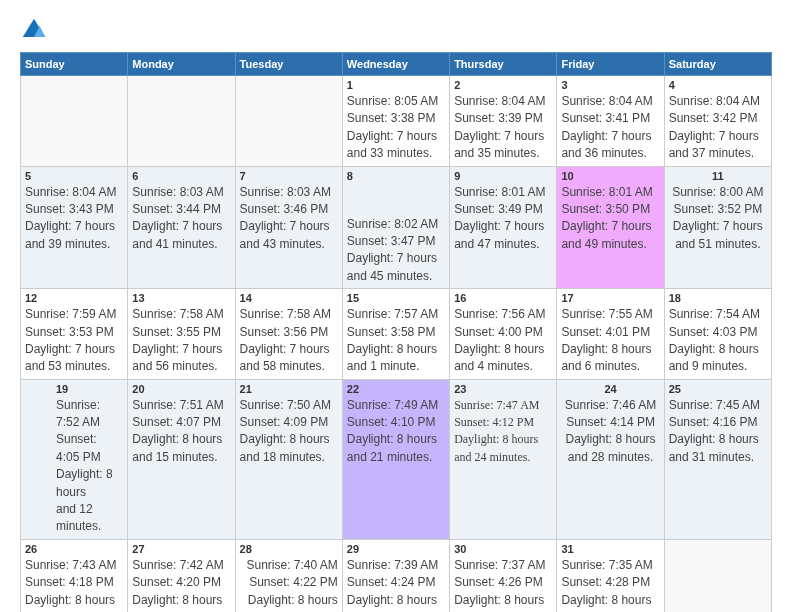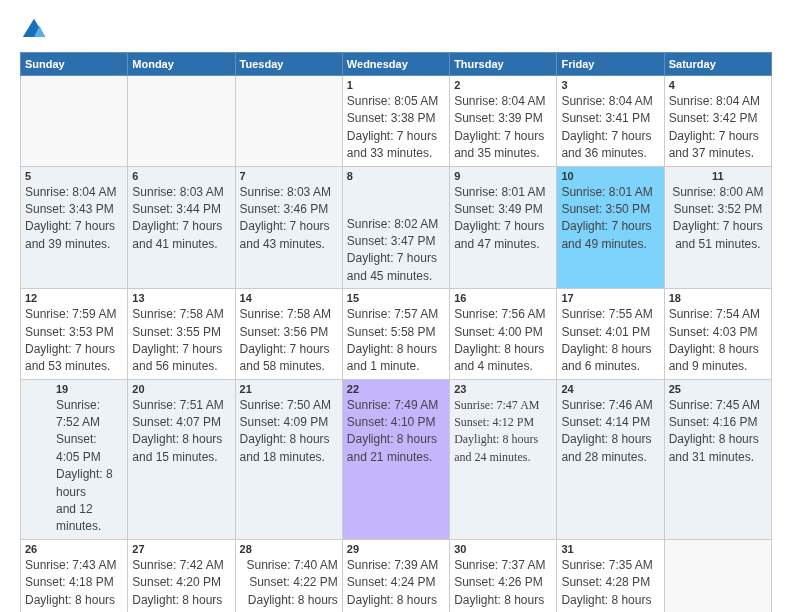--- a/index.html
+++ b/index.html
@@ -203,21 +203,21 @@
 Daylight: 7 hours
 and 45 minutes.</div>
           </td>
           <td style="background: rgb(237, 242, 247);">
             <span class="day-number">9</span>
             <div class="day-info" style="white-space: pre-line;">Sunrise: 8:01 AM
 Sunset: 3:49 PM
 Daylight: 7 hours
 and 47 minutes.</div>
           </td>
-          <td style="background: #7dd3fc; margin-left: 36px;">
+          <td style="background: #f0abfc; margin-left: 36px;">
             <span class="day-number">10</span>
             <div class="day-info" style="white-space: pre-line;">Sunrise: 8:01 AM
 Sunset: 3:50 PM
 Daylight: 7 hours
 and 49 minutes.</div>
           </td>
           <td style="background: rgb(237, 242, 247); text-align: center;">
             <span class="day-number">11</span>
             <div class="day-info" style="white-space: pre-line;">Sunrise: 8:00 AM
 Sunset: 3:52 PM
@@ -243,21 +243,21 @@
           <td>
             <span class="day-number">14</span>
             <div class="day-info" style="white-space: pre-line;">Sunrise: 7:58 AM
 Sunset: 3:56 PM
 Daylight: 7 hours
 and 58 minutes.</div>
           </td>
           <td>
             <span class="day-number">15</span>
             <div class="day-info" style="white-space: pre-line;">Sunrise: 7:57 AM
-Sunset: 5:58 PM
+Sunset: 3:58 PM
 Daylight: 8 hours
 and 1 minute.</div>
           </td>
           <td>
             <span class="day-number">16</span>
             <div class="day-info" style="white-space: pre-line;">Sunrise: 7:56 AM
 Sunset: 4:00 PM
 Daylight: 8 hours
 and 4 minutes.</div>
           </td>
@@ -305,21 +305,21 @@
 Daylight: 8 hours
 and 21 minutes.</div>
           </td>
           <td style="background: rgb(237, 242, 247);">
             <span class="day-number">23</span>
             <div class="day-info" style="white-space: pre-line; font-family: Liberation Serif, serif;">Sunrise: 7:47 AM
 Sunset: 4:12 PM
 Daylight: 8 hours
 and 24 minutes.</div>
           </td>
-          <td style="background: rgb(237, 242, 247);">
+          <td style="background: rgb(237, 242, 247); text-align: center;">
             <span class="day-number">24</span>
             <div class="day-info" style="white-space: pre-line;">Sunrise: 7:46 AM
 Sunset: 4:14 PM
 Daylight: 8 hours
 and 28 minutes.</div>
           </td>
           <td style="background: rgb(237, 242, 247);">
             <span class="day-number">25</span>
             <div class="day-info" style="white-space: pre-line;">Sunrise: 7:45 AM
 Sunset: 4:16 PM

